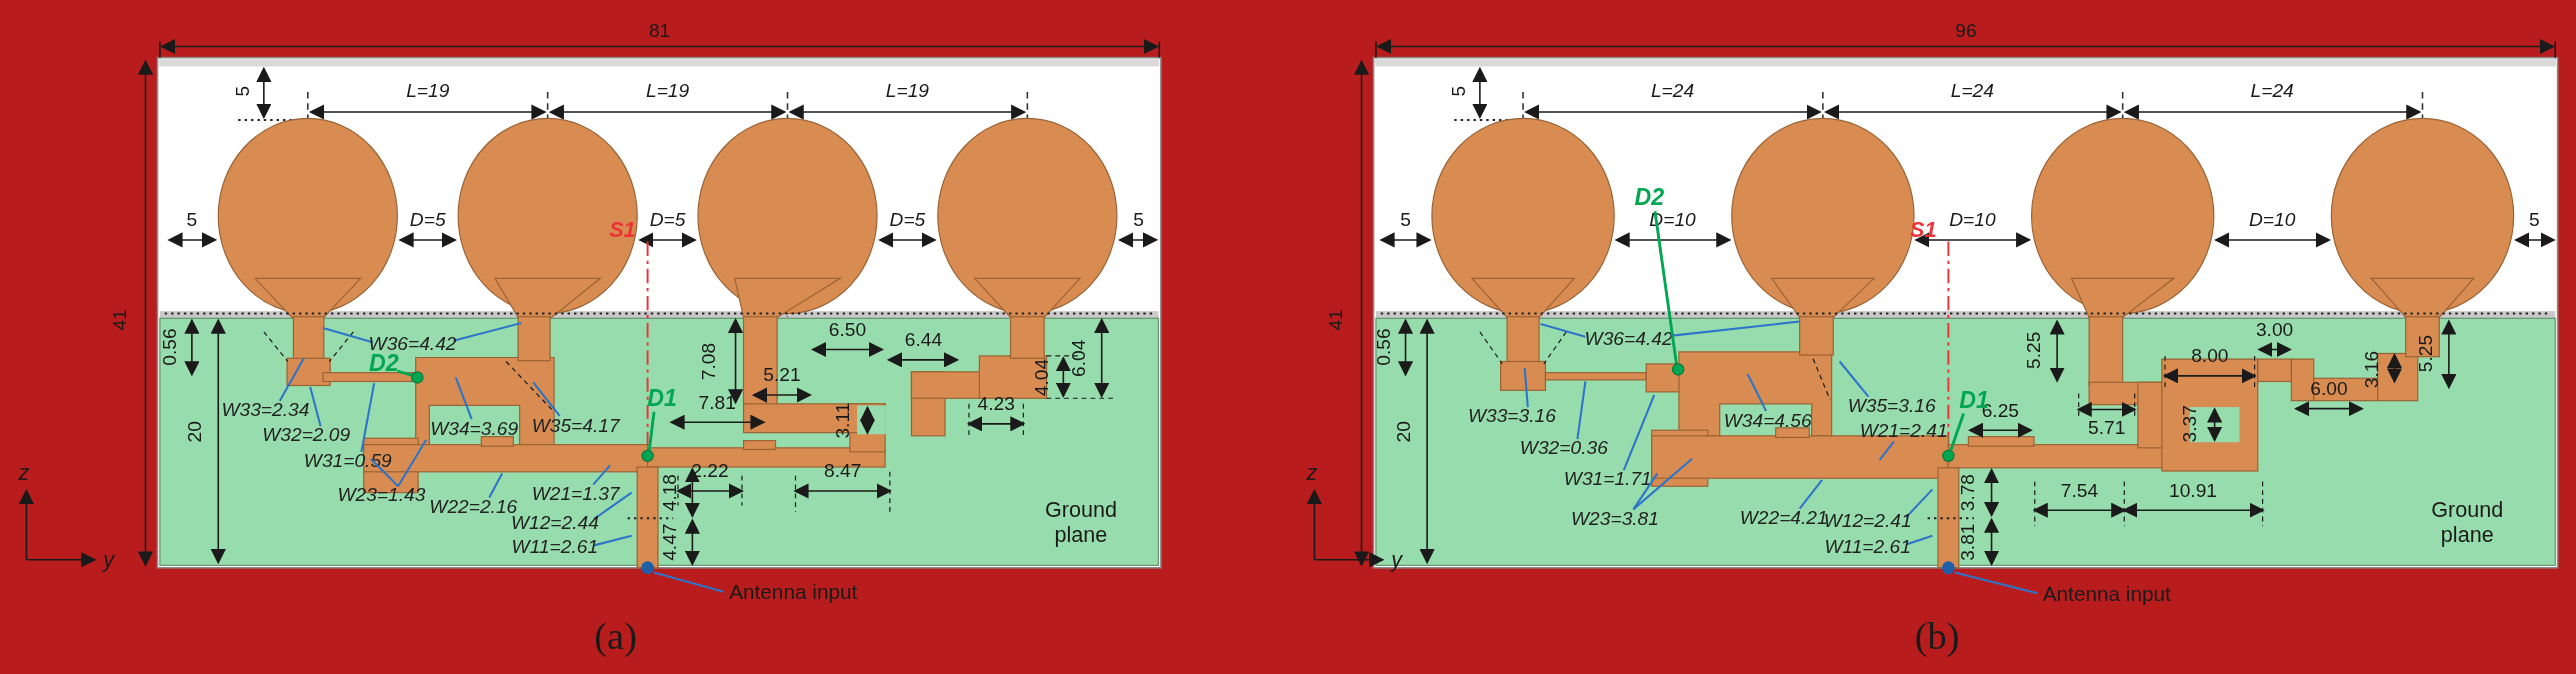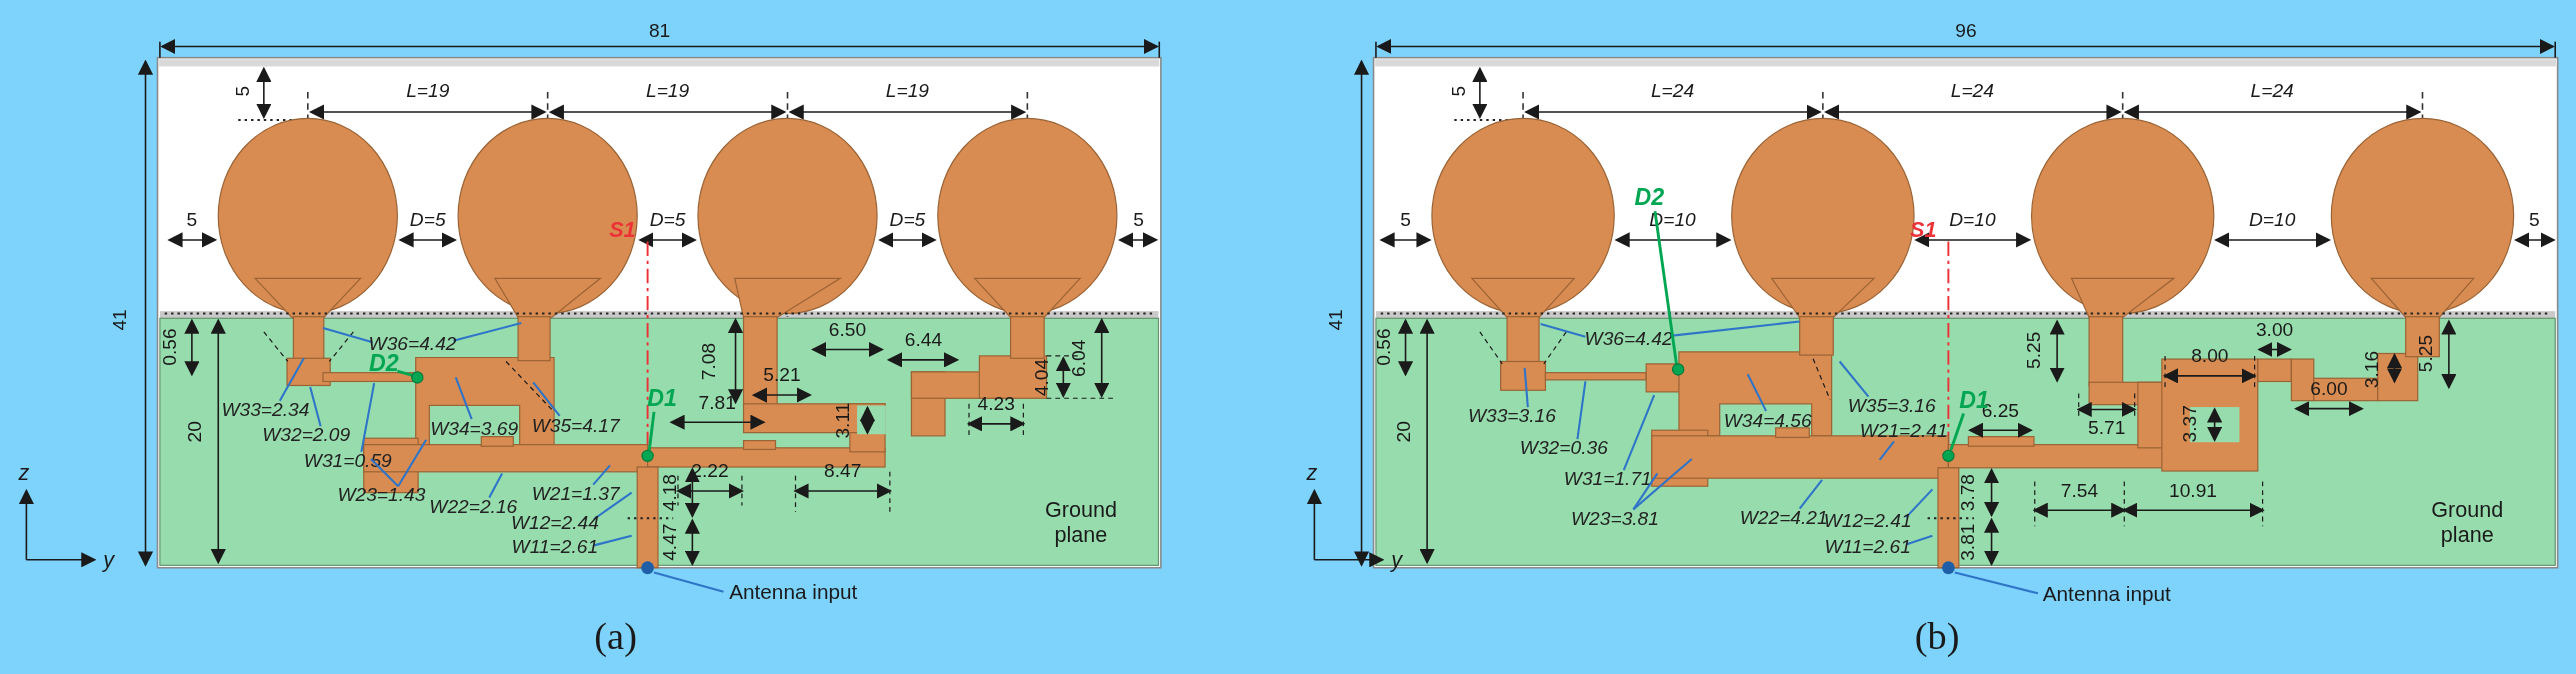--- a/index.html
+++ b/index.html
@@ -1,16 +1,16 @@
 <!DOCTYPE html>
 <html style="font-size:12.8px"><head>
 <meta charset="utf-8">
 <style>
   html,body{margin:0;padding:0;background:#ffffff;}
-  .fig{position:relative;display:flex;width:2576px;height:675px;background:#7dd3fc;
+  .fig{position:relative;display:flex;width:2576px;height:675px;background:#b91c1c;
        font-family:"Liberation Sans",sans-serif;}
   svg{display:block;}
   text{font-family:"Liberation Sans",sans-serif;fill:#1a1a1a;}
   .t{font-size:24px;text-anchor:middle;}
   .ti{font-style:italic;}
   .wl{font-size:24px;font-style:italic;fill:#222;text-anchor:middle;}
   .gt{fill:#00A651;font-weight:bold;font-style:italic;font-size:29px;text-anchor:middle;}
   .rt{fill:#EC3237;font-weight:bold;font-style:italic;font-size:27px;text-anchor:end;}
   .cap{font-family:"Liberation Serif",serif;font-size:48px;text-anchor:middle;}
   .gp{font-size:27px;text-anchor:middle;}

